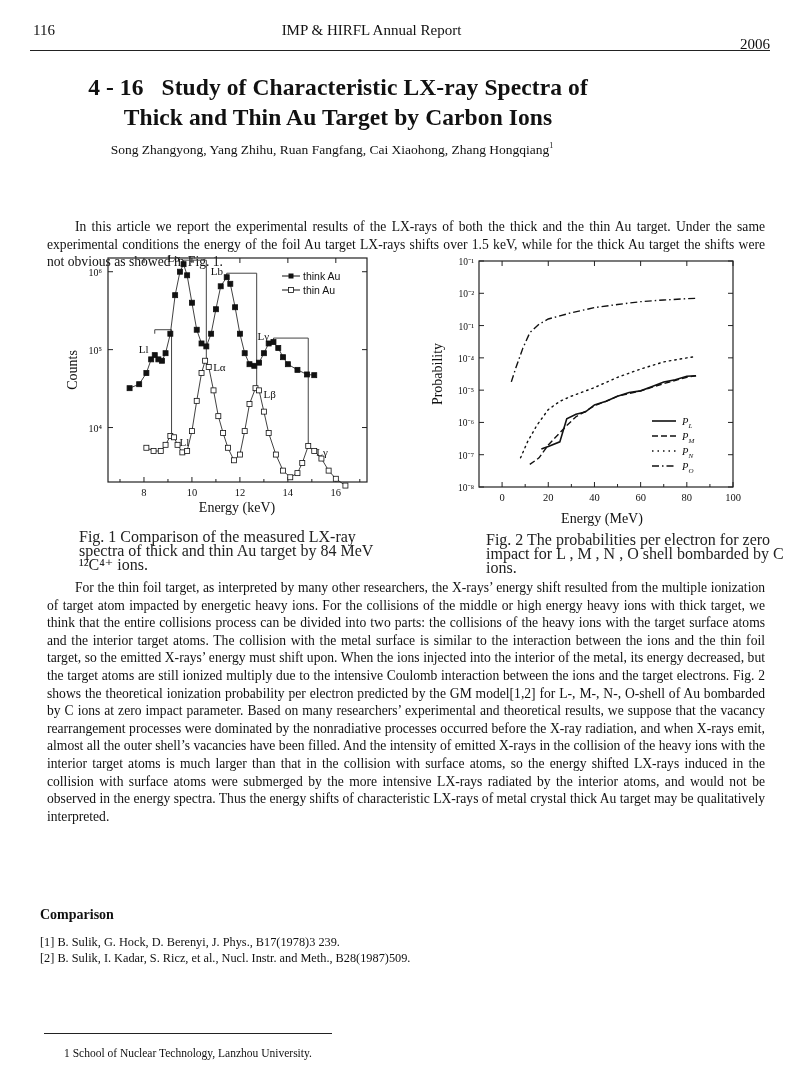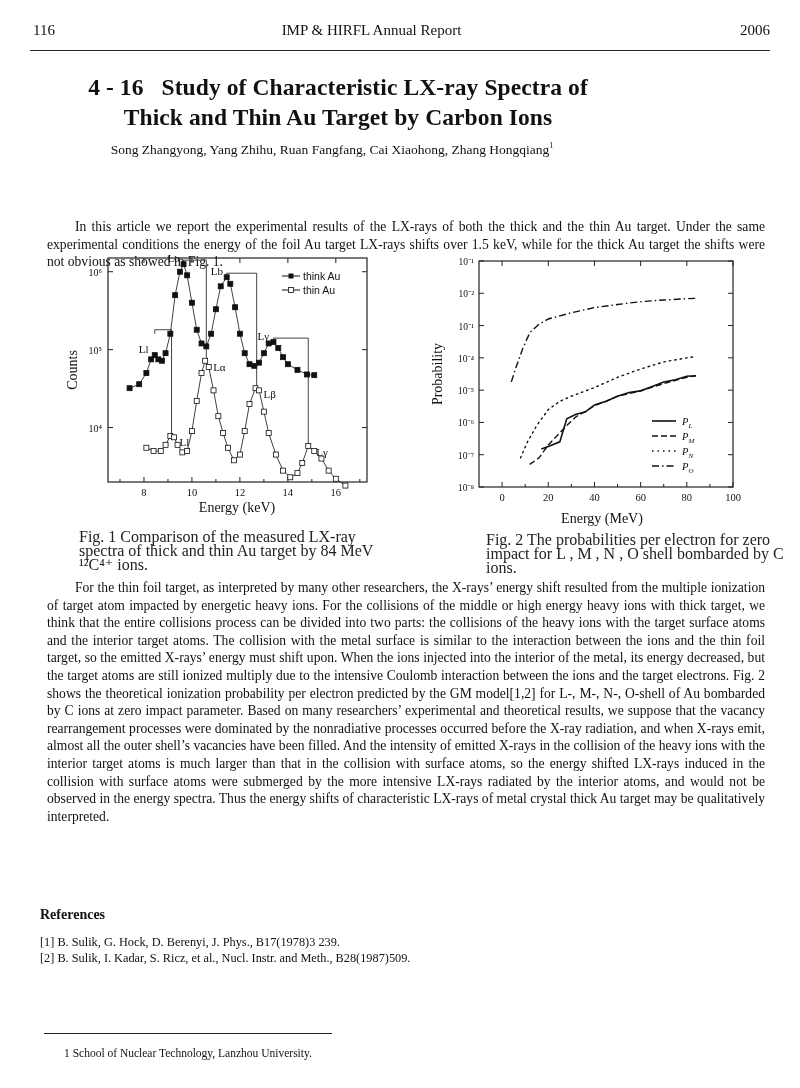--- a/index.html
+++ b/index.html
@@ -2,21 +2,21 @@
 <html><head>
 <meta charset="utf-8">
 <style>
   html, body { margin: 0; padding: 0; background: #ffffff; }
   body { width: 800px; height: 1088px; position: relative; overflow: hidden;
          font-family: "Liberation Serif", "DejaVu Serif", serif; color: #111; }
   .abs { position: absolute; }
   .running-head { top: 22px; left: 0; width: 800px; height: 20px; font-size: 15px; }
   .rh-page { position: absolute; left: 33px; top: 0; }
   .rh-title { position: absolute; left: 0; width: 743px; text-align: center; top: 0; }
-  .rh-year { position: absolute; right: 30px; top: 0; }
+  .rh-year { position: absolute; right: 30px; top: 14px; }
   .head-rule { top: 50px; left: 30px; width: 740px; height: 0; border-top: 1.5px solid #222; }
   .title { top: 72px; left: 0; width: 676px; text-align: center; font-weight: bold;
            font-size: 23.5px; line-height: 30px; letter-spacing: 0.1px; }
   .authors { top: 137px; left: 0; width: 664px; text-align: center; font-size: 13.5px; line-height: 18px; }
   .authors sup { font-size: 8px; }
   .para { left: 47px; width: 718px; font-size: 13.6px; line-height: 17.6px; text-align: justify; }
   .para .indent { display: inline-block; width: 28px; }
   .p1 { top: 183px; margin-top: 35px; }
   .p2 { top: 579px; }
   .fig { top: 255px; }
@@ -262,18 +262,18 @@
       <line x1="232" y1="211" x2="256" y2="211" stroke="#111" stroke-width="1.6" stroke-dasharray="7,3,1.5,3"></line>
       <text x="262" y="215" font-size="10.5" font-style="italic">P<tspan font-size="7" dy="3">O</tspan></text>
     </g>
 </svg>
 
 <div class="abs caption cap1">Fig. 1  Comparison of the measured LX-ray spectra of thick and thin Au target by 84 MeV ¹²C⁴⁺ ions.</div>
 <div class="abs caption cap2">Fig. 2  The probabilities per electron for zero impact for L , M , N , O shell bombarded by C ions.</div>
 
 <div class="abs para p2"><span class="indent"></span><span>For the thin foil target, as interpreted by many other researchers, the X-rays’ energy shift resulted from the multiple ionization of target atom impacted by energetic heavy ions. For the collisions of the middle or high energy heavy ions with thick target, we think that the entire collisions process can be divided into two parts: the collisions of the heavy ions with the target surface atoms and the interior target atoms. The collision with the metal surface is similar to the interaction between the ions and the thin foil target, so the emitted X-rays’ energy must shift upon. When the ions injected into the interior of the metal, its energy decreased, but the target atoms are still ionized multiply due to the intensive Coulomb interaction between the ions and the target electrons. Fig. 2 shows the theoretical ionization probability per electron predicted by the GM model[1,2] for L-, M-, N-, O-shell of Au bombarded by C ions at zero impact parameter. Based on many researchers’ experimental and theoretical results, we suppose that the vacancy rearrangement processes were dominated by the nonradiative processes occurred before the X-ray radiation, and when X-rays emit, almost all the outer shell’s vacancies have been filled. And the intensity of emitted X-rays in the collision of the heavy ions with the interior target atoms is much larger than that in the collision with surface atoms, so the energy shifted LX-rays induced in the collision with surface atoms were submerged by the more intensive LX-rays radiated by the interior atoms, and would not be observed in the energy spectra. Thus the energy shifts of characteristic LX-rays of metal crystal thick Au target may be qualitatively interpreted.</span></div>
 
-<div class="abs refs-h">References</div>
+<div class="abs refs-h">Comparison</div>
 <div class="abs ref ref1">[1] B. Sulik, G. Hock, D. Berenyi, J. Phys., B17(1978)3 239.</div>
 <div class="abs ref ref2">[2] B. Sulik, I. Kadar, S. Ricz, et al., Nucl. Instr. and Meth., B28(1987)509.</div>
 
 <div class="abs foot-rule"></div>
 <div class="abs footnote">1  School of Nuclear Technology, Lanzhou University.</div>
 
 </body></html>

